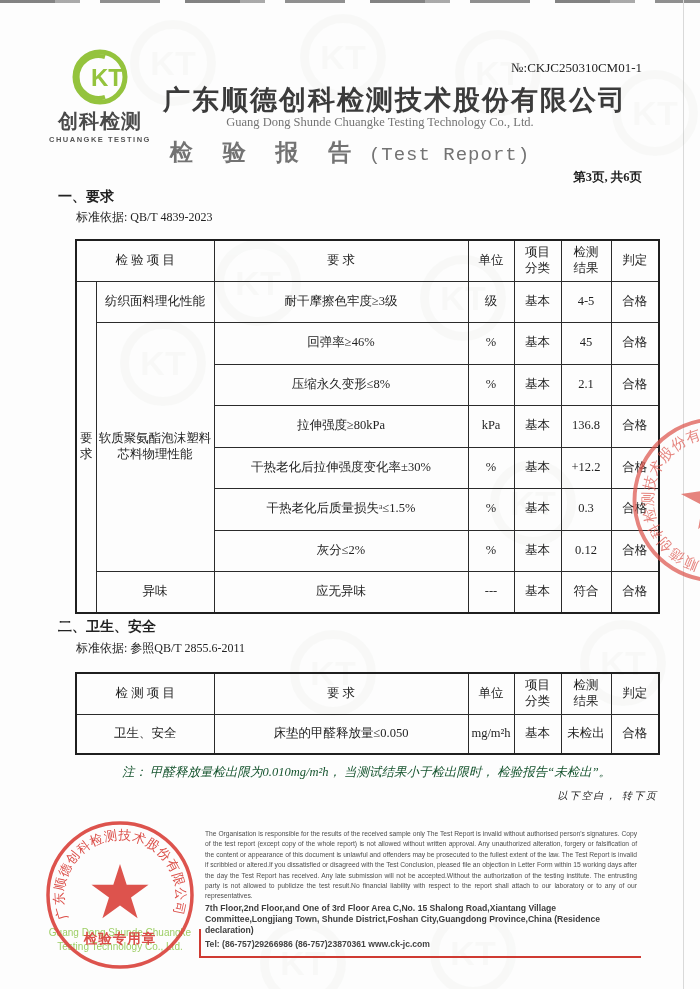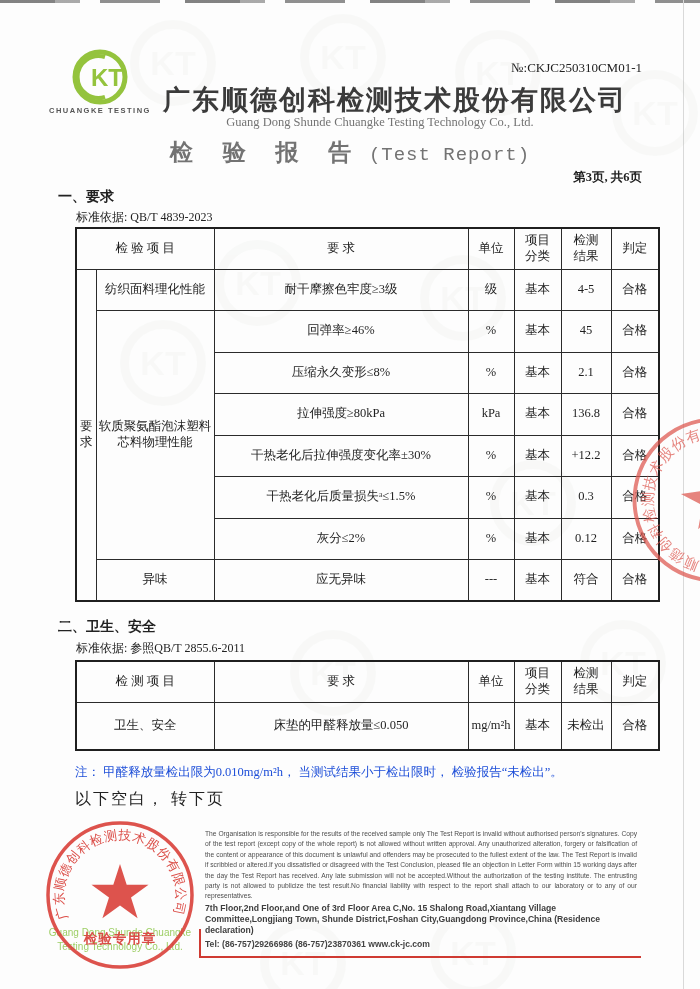--- a/index.html
+++ b/index.html
@@ -31,31 +31,31 @@
   .report-title .cn { font-size:23px; font-weight:bold; letter-spacing:8px; }
   .report-title .en { font-size:19px; letter-spacing:1px; }
   .page-info { position:absolute; right:58px; top:169px; font-size:12.5px; color:#222;font-weight:bold; }
 
   .sec-heading { position:absolute; font-size:14px; font-weight:bold; color:#222; }
   .std-line { position:absolute; font-size:12px; color:#222; }
 
   table.rep { position:absolute; left:75px; width:583px; border-collapse:collapse; table-layout:fixed; }
   table.rep td { border:1px solid #2b2b2b; text-align:center; vertical-align:middle;
                  font-size:12.5px; color:#1f1f1f; padding:1px 2px; white-space:pre-line; line-height:1.25; }
-  table.rep { border:2px solid #1f1f1f; }
+  table.rep { border:2px solid #1f1f1f;margin-top:12px; }
   .col-side { width:20px; } .col-cat { width:118px; } .col-req { width:254px; }
   .col-unit { width:46px; } .col-cls { width:47px; } .col-res { width:50px; } .col-jdg { width:48px; }
   .t2-col-item { width:138px; } .t2-col-req { width:254px; }
   tr.hrow td { height:41px; }
   tr.brow td { height:41.5px; }
-  tr.b2row td { height:48px;text-align:center; }
+  tr.b2row td { height:40px;text-align:center; }
   td.side-cell { font-size:13px; letter-spacing:0; line-height:1.3; }
 
-  .note-line { position:absolute; left:75px; top:764px; width:583px; font-size:12.5px; color:#1d4ed8; }
-  .cont-line { position:absolute; left:75px; top:789px; width:583px; text-align:left; font-size:16px; color:#222; letter-spacing:2px; }
+  .note-line { position:absolute; left:75px; top:764px; width:583px; font-style:italic; font-size:12.5px; color:#14532d;text-align:center; }
+  .cont-line { position:absolute; left:75px; top:789px; width:583px; text-align:right; font-style:italic; font-size:10px; color:#222; letter-spacing:2px; }
 
   .disclaimer { position:absolute; left:205px; top:829px; width:432px; font-size:6.7px; line-height:1.55; color:#4d4d4d;
                 font-family:"Liberation Sans","DejaVu Sans",sans-serif; text-align:justify; }
   .addr-en { position:absolute; left:205px; top:903px; width:436px; font-size:8.6px; font-weight:bold; color:#3e3e3e;
              line-height:1.3; font-family:"Liberation Sans","DejaVu Sans",sans-serif; }
   .addr-cn { position:absolute; left:205px; top:925px; width:436px; font-size:7.6px; color:#555;
              font-family:"Liberation Sans","DejaVu Sans",sans-serif; }
   .tel-line { position:absolute; left:205px; top:939px; width:436px; font-size:8.6px; color:#444;
               font-family:"Liberation Sans","DejaVu Sans",sans-serif;font-weight:bold; }
   .red-vline { position:absolute; left:199px; top:929px; width:2px; height:29px; background:#cf3a32; }
@@ -112,20 +112,21 @@
   <div class="wm" style="left:430px;top:910px">
       <span>KT</span>
     </div>
 
   <div class="logo">
     <svg width="58" height="58" viewBox="0 0 58 58">
       <circle cx="29" cy="29" r="25" fill="none" stroke="#94c33d" stroke-width="5"></circle>
       <path d="M 34 9 A 21 21 0 1 0 34 49" fill="none" stroke="#94c33d" stroke-width="4"></path>
       <text x="20" y="38" font-family="Liberation Sans, DejaVu Sans, sans-serif" font-size="24" font-weight="bold" fill="#94c33d">KT</text>
     </svg>
+    <div class="logo-cn">创科检测</div>
     <div class="logo-en">CHUANGKE TESTING</div>
   </div>
 
   <div class="report-no">№:CKJC250310CM01-1</div>
   <div class="company-cn">广东顺德创科检测技术股份有限公司</div>
   <div class="company-en">Guang Dong Shunde Chuangke Testing Technology Co., Ltd.</div>
   <div class="report-title">
     <span class="cn">检 验 报 告</span>
     <span class="en">(Test Report)</span>
   </div>

